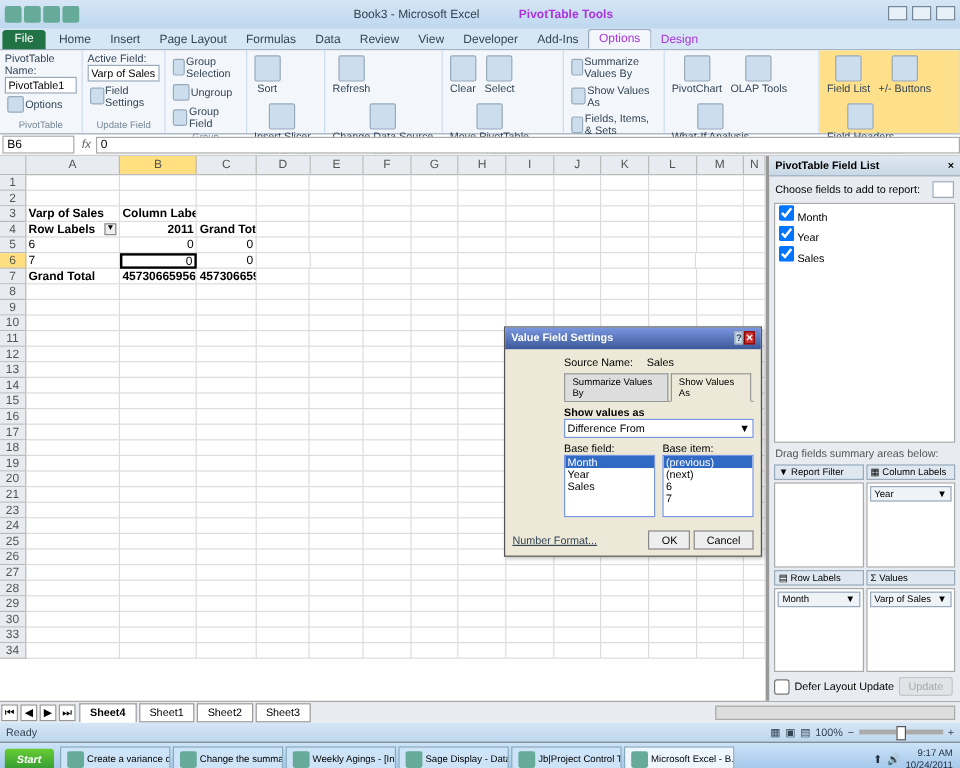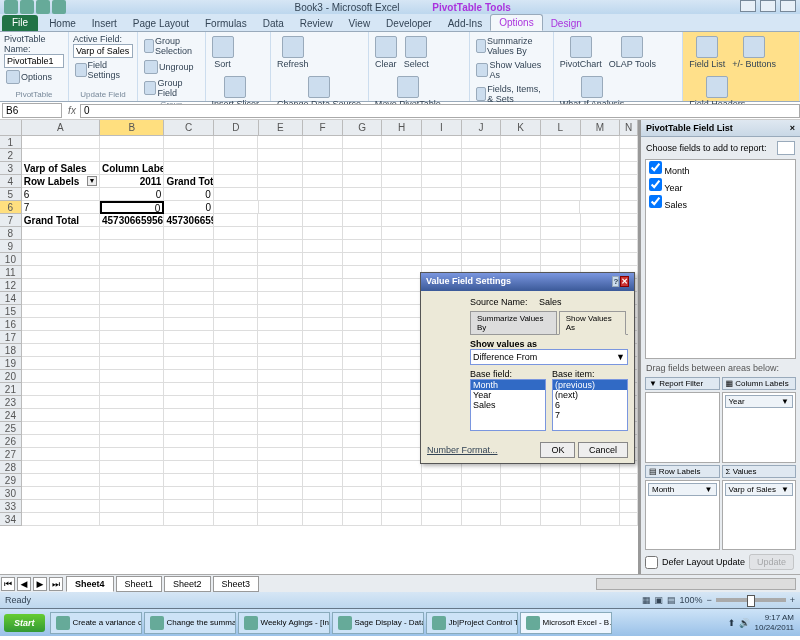--- a/index.html
+++ b/index.html
@@ -1,19 +1,19 @@
 <!DOCTYPE html>
 <html><head>
 <meta charset="utf-8">
 <style>
 * { box-sizing: border-box; margin: 0; padding: 0; font-family: "Segoe UI", Tahoma, sans-serif; }
 body { width: 800px; height: 640px; background: #fff; overflow: hidden; font-size: 10px; position: relative; }
 
 
-.titlebar { height: 14px; background: linear-gradient(#d6e6f5,#bdd7ee); display:flex; align-items:center; padding:0 4px; font-size:10px;}
+.titlebar { height: 24px; background: linear-gradient(#d6e6f5,#bdd7ee); display:flex; align-items:center; padding:0 4px; font-size:10px;}
 .titlebar .qat { display:flex; gap:2px; }
 .titlebar .qat span { width:14px;height:14px;background:#6a9;border-radius:2px;display:inline-block;}
 .titlebar .title { flex:1; text-align:center; color:#345;}
 .titlebar .winbtns span{width:16px;height:12px;display:inline-block;border:1px solid #789;margin-left:1px;background:#e8f0f8;}
 .titlebar .pivtools{color:#a3d;font-weight:bold;margin-left:30px;}
 
 
 .tabs { height:18px; background:#d6e6f5; display:flex; align-items:flex-end; border-bottom:1px solid #9ab;padding-left:2px;font-size:10px;}
 .tabs .file{background:#217346;color:#fff;padding:2px 10px;border-radius:3px 3px 0 0;margin-right:3px;height:16px;}
 .tabs .tab{padding:2px 8px;color:#345;cursor:pointer;}
@@ -515,20 +515,37 @@
           <div class="cell" style="width: 40px;"></div>
           <div class="cell" style="width: 40px;"></div>
           <div class="cell" style="width: 40px;"></div>
           <div class="cell" style="width: 40px;"></div>
           <div class="cell" style="width: 40px;"></div>
           <div class="cell" style="width: 40px;"></div>
           <div class="cell" style="width: 40px;"></div>
           <div class="cell" style="width: 18px;"></div>
         </div>
         <div class="row">
+          <div class="rh">13</div>
+          <div class="cell" style="width: 79px;"></div>
+          <div class="cell" style="width: 65px;"></div>
+          <div class="cell" style="width: 50px;"></div>
+          <div class="cell" style="width: 45px;"></div>
+          <div class="cell" style="width: 45px;"></div>
+          <div class="cell" style="width: 40px;"></div>
+          <div class="cell" style="width: 40px;"></div>
+          <div class="cell" style="width: 40px;"></div>
+          <div class="cell" style="width: 40px;"></div>
+          <div class="cell" style="width: 40px;"></div>
+          <div class="cell" style="width: 40px;"></div>
+          <div class="cell" style="width: 40px;"></div>
+          <div class="cell" style="width: 40px;"></div>
+          <div class="cell" style="width: 18px;"></div>
+        </div>
+        <div class="row">
           <div class="rh">14</div>
           <div class="cell" style="width: 79px;"></div>
           <div class="cell" style="width: 65px;"></div>
           <div class="cell" style="width: 50px;"></div>
           <div class="cell" style="width: 45px;"></div>
           <div class="cell" style="width: 45px;"></div>
           <div class="cell" style="width: 40px;"></div>
           <div class="cell" style="width: 40px;"></div>
           <div class="cell" style="width: 40px;"></div>
           <div class="cell" style="width: 40px;"></div>
@@ -837,21 +854,21 @@
     </div>
     <div class="fl-sub">
       <span>Choose fields to add to report:</span>
       <span class="gear"></span>
     </div>
     <div class="fl-fields">
       <label><input type="checkbox" checked="" style=""> <span>Month</span></label>
       <label><input type="checkbox" checked="" style=""> <span>Year</span></label>
       <label><input type="checkbox" checked="" style=""> <span>Sales</span></label>
     </div>
-    <div class="fl-dragl">Drag fields between areas below:</div>
+    <div class="fl-dragl">Drag fields summary areas below:</div>
     <div class="fl-areas">
       <div class="fl-area-h">▼ <span>Report Filter</span></div>
       <div class="fl-area-h">▦ <span>Column Labels</span></div>
       <div class="fl-area"></div>
       <div class="fl-area">
         <div class="fl-item">
             <span>Year</span>
             <span>▼</span>
           </div>
       </div>

